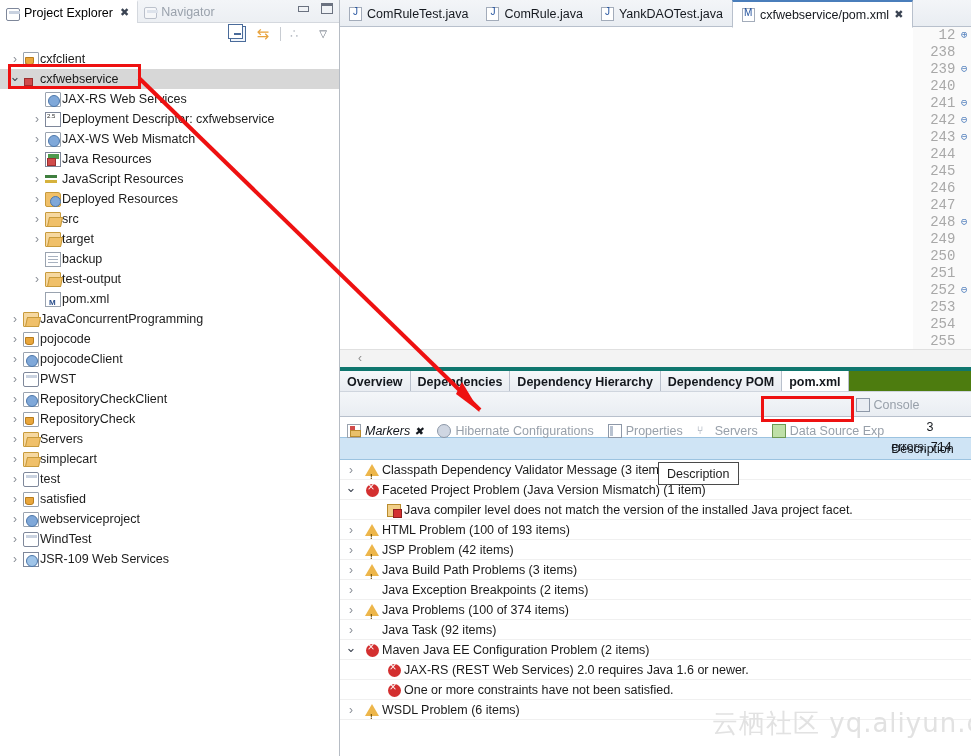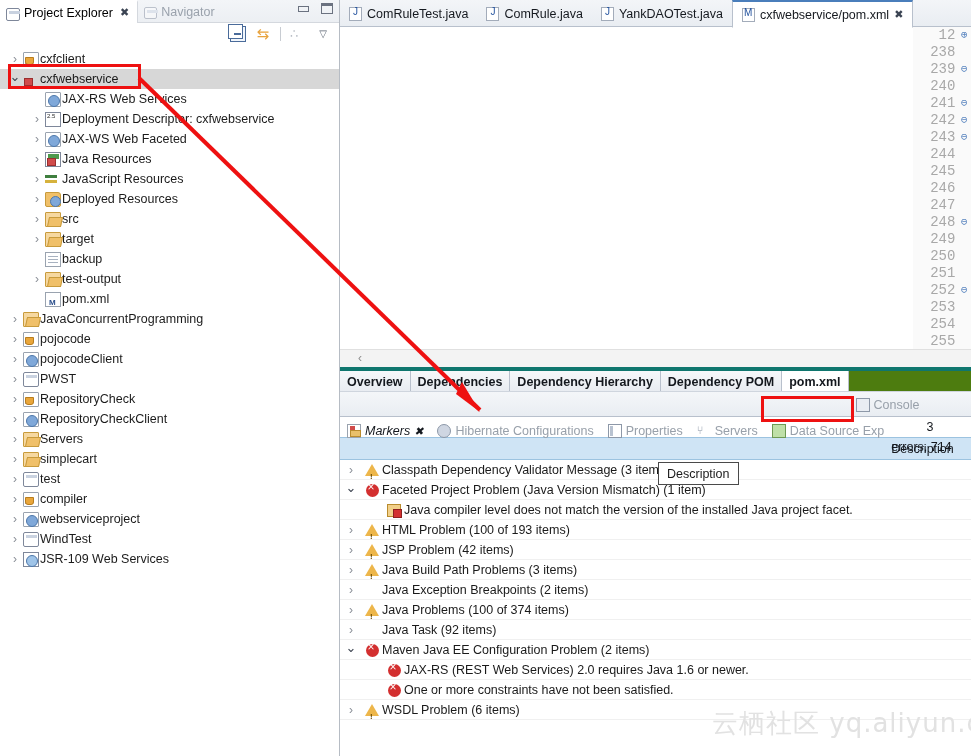--- a/index.html
+++ b/index.html
@@ -266,39 +266,39 @@
         <span class="tbi view-menu-dots">∴</span>
         <span class="tbi chevron">▽</span>
       </div>
     </div>
 
     <div id="tree">
         <div class="trow"><span class="twist" style="margin-left: 8px; font-size: 12px;">›</span><span class="ticon"><span class="ic ic-java"></span></span><span class="tlabel">cxfclient</span></div>
         <div class="trow selected"><span class="twist open" style="margin-left: 8px; font-size: 13px; line-height: 15px;">⌄</span><span class="ticon"><span class="ic ic-javaerr"></span></span><span class="tlabel">cxfwebservice</span></div>
         <div class="trow"><span class="twist" style="margin-left: 30px;"></span><span class="ticon"><span class="ic ic-web"></span></span><span class="tlabel">JAX-RS Web Services</span></div>
         <div class="trow"><span class="twist" style="margin-left: 30px; font-size: 12px;">›</span><span class="ticon"><span class="ic ic-dd"></span></span><span class="tlabel">Deployment Descriptor: cxfwebservice</span></div>
-        <div class="trow"><span class="twist" style="margin-left: 30px; font-size: 12px;">›</span><span class="ticon"><span class="ic ic-web"></span></span><span class="tlabel">JAX-WS Web Faceted</span></div>
+        <div class="trow"><span class="twist" style="margin-left: 30px; font-size: 12px;">›</span><span class="ticon"><span class="ic ic-web"></span></span><span class="tlabel">JAX-WS Web Mismatch</span></div>
         <div class="trow"><span class="twist" style="margin-left: 30px; font-size: 12px;">›</span><span class="ticon"><span class="ic ic-jres"></span></span><span class="tlabel">Java Resources</span></div>
         <div class="trow"><span class="twist" style="margin-left: 30px; font-size: 12px;">›</span><span class="ticon"><span class="ic ic-jsres"></span></span><span class="tlabel">JavaScript Resources</span></div>
         <div class="trow"><span class="twist" style="margin-left: 30px; font-size: 12px;">›</span><span class="ticon"><span class="ic ic-depres"></span></span><span class="tlabel">Deployed Resources</span></div>
         <div class="trow"><span class="twist" style="margin-left: 30px; font-size: 12px;">›</span><span class="ticon"><span class="ic ic-folder-open"></span></span><span class="tlabel">src</span></div>
         <div class="trow"><span class="twist" style="margin-left: 30px; font-size: 12px;">›</span><span class="ticon"><span class="ic ic-folder-open"></span></span><span class="tlabel">target</span></div>
         <div class="trow"><span class="twist" style="margin-left: 30px;"></span><span class="ticon"><span class="ic ic-file"></span></span><span class="tlabel">backup</span></div>
         <div class="trow"><span class="twist" style="margin-left: 30px; font-size: 12px;">›</span><span class="ticon"><span class="ic ic-folder-open"></span></span><span class="tlabel">test-output</span></div>
         <div class="trow"><span class="twist" style="margin-left: 30px;"></span><span class="ticon"><span class="ic ic-xml"></span></span><span class="tlabel">pom.xml</span></div>
         <div class="trow"><span class="twist" style="margin-left: 8px; font-size: 12px;">›</span><span class="ticon"><span class="ic ic-folder-open"></span></span><span class="tlabel">JavaConcurrentProgramming</span></div>
         <div class="trow"><span class="twist" style="margin-left: 8px; font-size: 12px;">›</span><span class="ticon"><span class="ic ic-java"></span></span><span class="tlabel">pojocode</span></div>
         <div class="trow"><span class="twist" style="margin-left: 8px; font-size: 12px;">›</span><span class="ticon"><span class="ic ic-web"></span></span><span class="tlabel">pojocodeClient</span></div>
         <div class="trow"><span class="twist" style="margin-left: 8px; font-size: 12px;">›</span><span class="ticon"><span class="ic ic-pkg"></span></span><span class="tlabel">PWST</span></div>
+        <div class="trow"><span class="twist" style="margin-left: 8px; font-size: 12px;">›</span><span class="ticon"><span class="ic ic-web"></span></span><span class="tlabel">RepositoryCheckClient</span></div>
         <div class="trow"><span class="twist" style="margin-left: 8px; font-size: 12px;">›</span><span class="ticon"><span class="ic ic-java"></span></span><span class="tlabel">RepositoryCheck</span></div>
-        <div class="trow"><span class="twist" style="margin-left: 8px; font-size: 12px;">›</span><span class="ticon"><span class="ic ic-web"></span></span><span class="tlabel">RepositoryCheckClient</span></div>
         <div class="trow"><span class="twist" style="margin-left: 8px; font-size: 12px;">›</span><span class="ticon"><span class="ic ic-folder-open"></span></span><span class="tlabel">Servers</span></div>
         <div class="trow"><span class="twist" style="margin-left: 8px; font-size: 12px;">›</span><span class="ticon"><span class="ic ic-folder-open"></span></span><span class="tlabel">simplecart</span></div>
         <div class="trow"><span class="twist" style="margin-left: 8px; font-size: 12px;">›</span><span class="ticon"><span class="ic ic-pkg"></span></span><span class="tlabel">test</span></div>
-        <div class="trow"><span class="twist" style="margin-left: 8px; font-size: 12px;">›</span><span class="ticon"><span class="ic ic-java"></span></span><span class="tlabel">compiler</span></div>
+        <div class="trow"><span class="twist" style="margin-left: 8px; font-size: 12px;">›</span><span class="ticon"><span class="ic ic-java"></span></span><span class="tlabel">satisfied</span></div>
         <div class="trow"><span class="twist" style="margin-left: 8px; font-size: 12px;">›</span><span class="ticon"><span class="ic ic-web"></span></span><span class="tlabel">webserviceproject</span></div>
         <div class="trow"><span class="twist" style="margin-left: 8px; font-size: 12px;">›</span><span class="ticon"><span class="ic ic-pkg"></span></span><span class="tlabel">WindTest</span></div>
         <div class="trow"><span class="twist" style="margin-left: 8px; font-size: 12px;">›</span><span class="ticon"><span class="ic ic-jsr"></span></span><span class="tlabel">JSR-109 Web Services</span></div>
       </div>
     <div id="hl-rect"></div>
   </div>
 
   <div id="right-pane">
 
     <div class="ed-tabbar" id="ed-tabbar">

